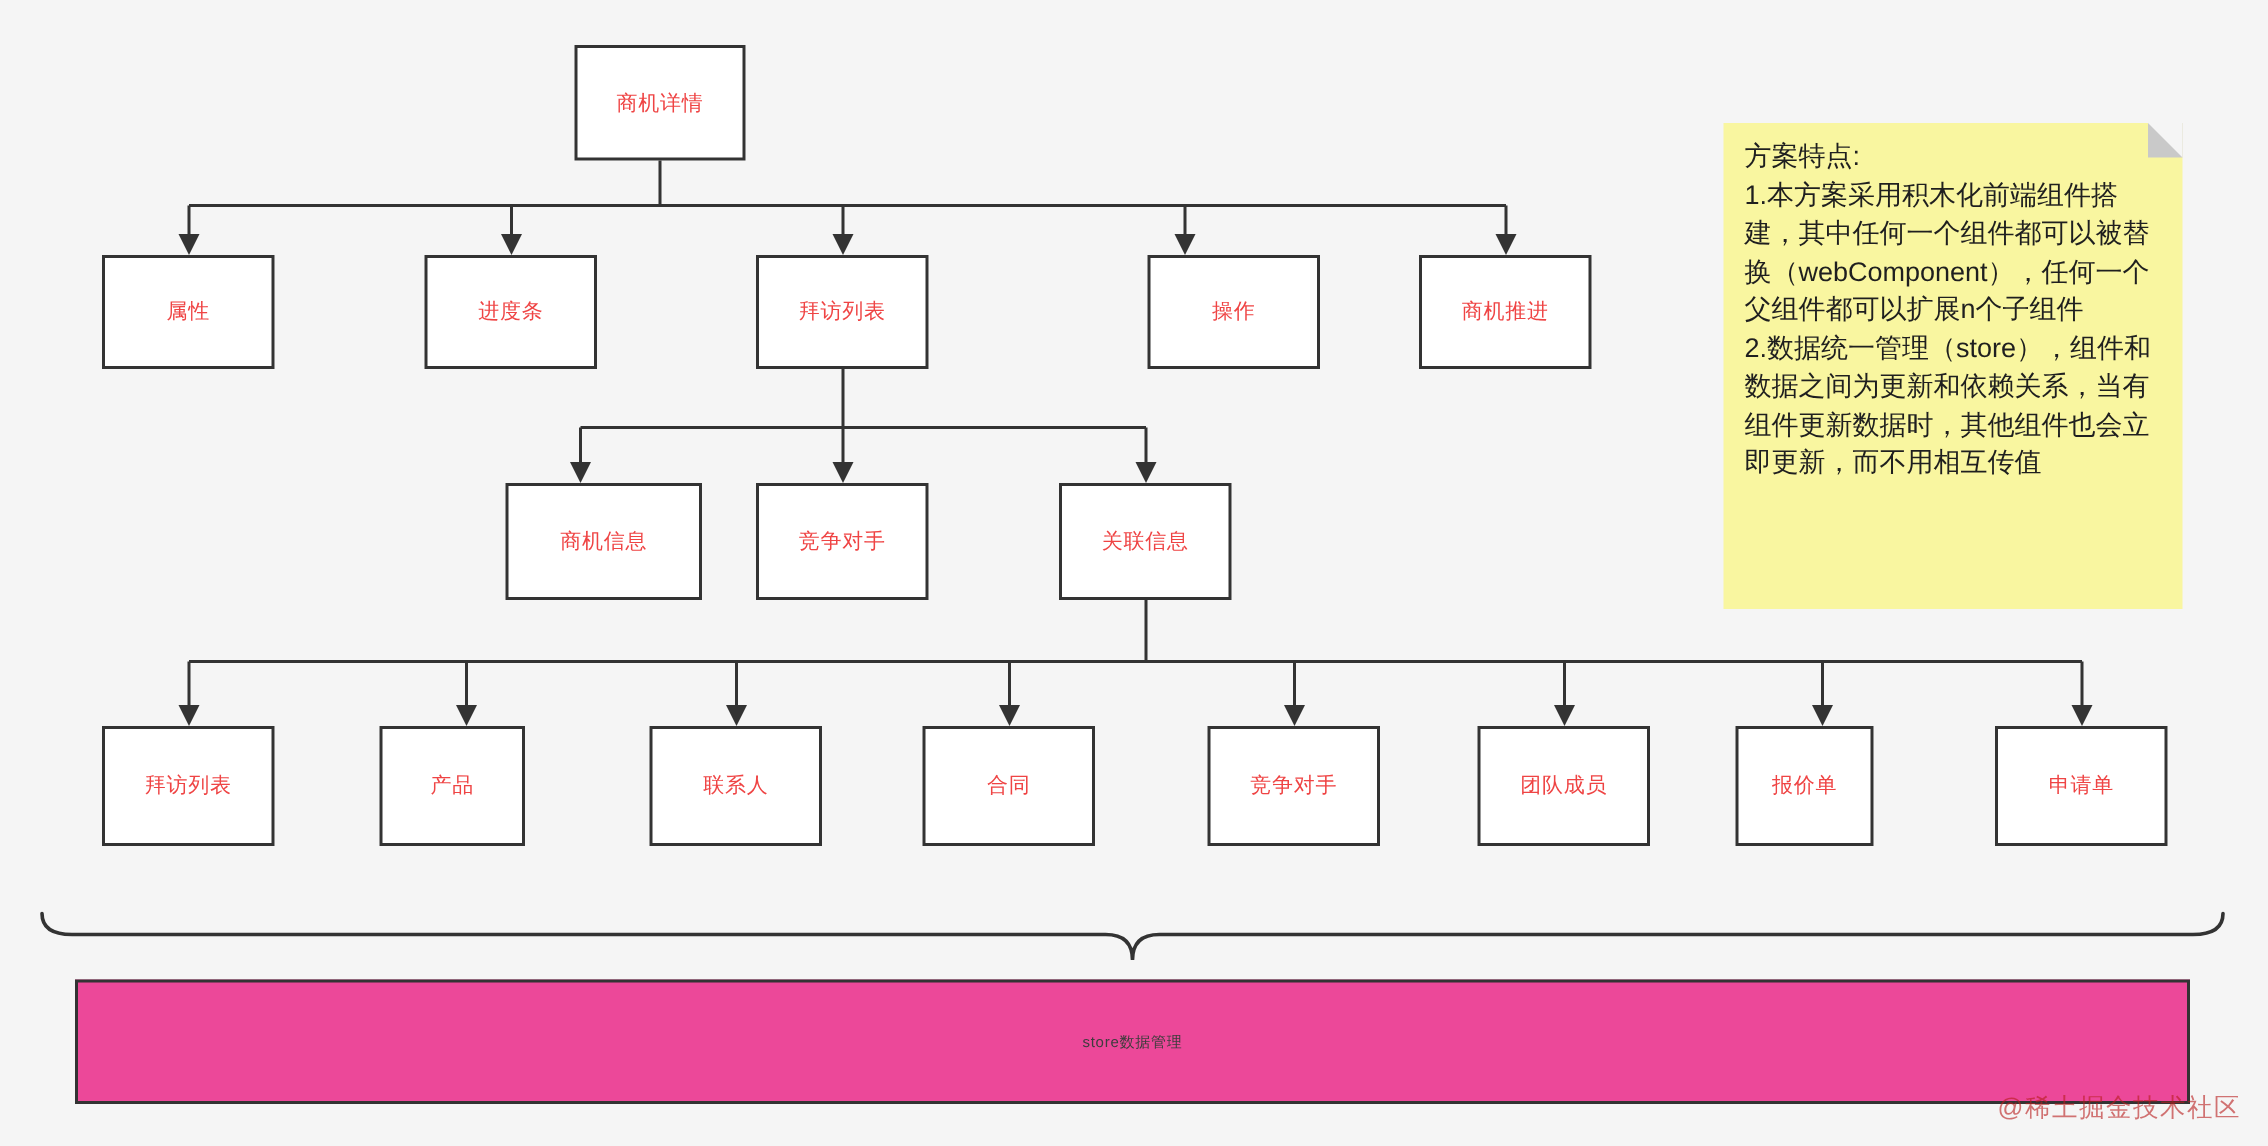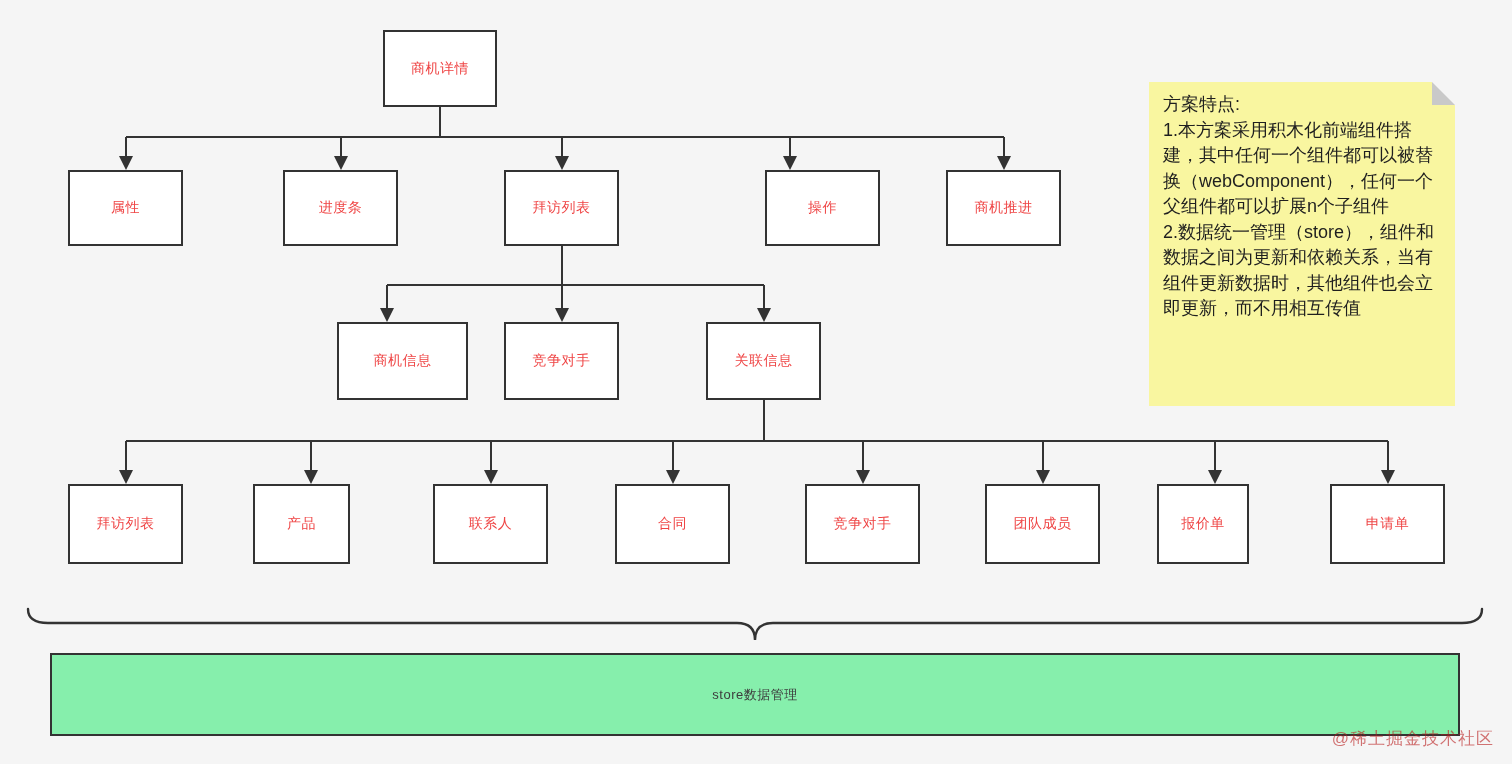--- a/index.html
+++ b/index.html
@@ -25,24 +25,24 @@
     border:2px solid #333333;
     display:flex;align-items:center;justify-content:center;
     font-size:14px;color:#ef4444;
     z-index:2;
     letter-spacing:0.5px;
   }
   .store-box{
     position:absolute;
     left:50px;top:653px;width:1410px;height:83px;
     box-sizing:border-box;
-    background:#86efac;
+    background:#ec4899;
     border:2px solid #333333;
     display:flex;align-items:center;justify-content:center;
-    font-size:13px;color:#3d3d3d;
+    font-size:10px;color:#3d3d3d;
     z-index:2;
     letter-spacing:0.5px;
   }
   .note{
     position:absolute;
     left:1112px;top:82px;width:306px;height:324px;
     box-sizing:border-box;
     background:#f9f6a0;
     padding:10px 14px;
     font-size:18px;line-height:25.5px;

